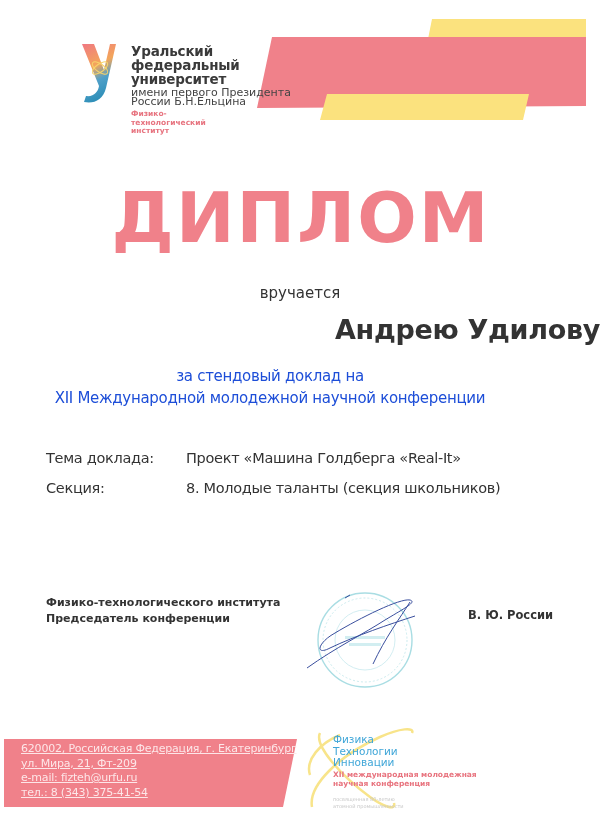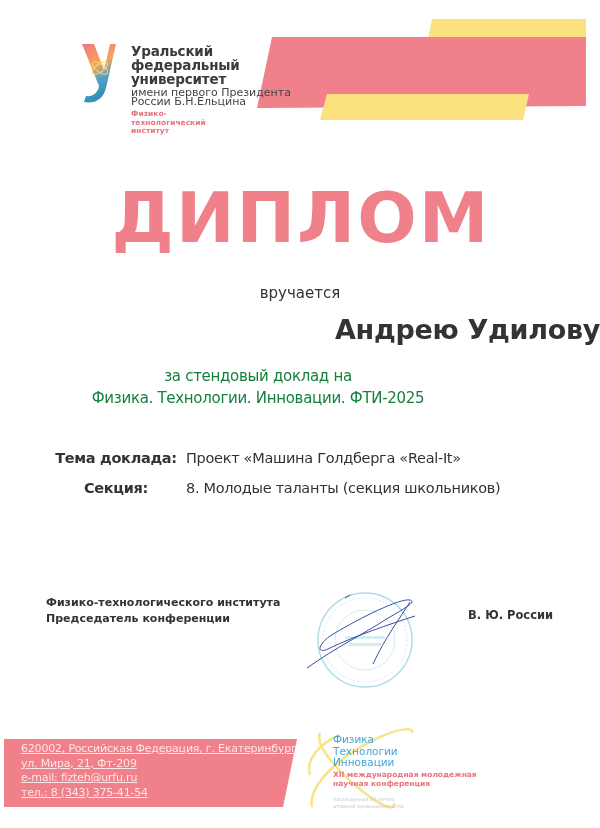--- a/index.html
+++ b/index.html
@@ -11,25 +11,25 @@
   
   .logo-mark { left: 80px; top: 42px; width: 38px; height: 64px; }
   .uni-name { left: 131px; top: 44px; font-size: 13.5px; font-weight: bold; line-height: 14px; color: #3a3a3a; letter-spacing: -0.2px; }
   .uni-sub { left: 131px; top: 88px; font-size: 11px; line-height: 9px; color: #444; }
   .inst-name { left: 131px; top: 110px; font-size: 7.5px; line-height: 8.5px; color: #e7737f; font-weight: bold; }
 
   .title { left: 1px; width: 600px; top: 178px; text-align: center; font-size: 70px; font-weight: bold;
            color: #f0818a; letter-spacing: 2px; line-height: 80px; font-family: "DejaVu Sans", sans-serif; }
   .awarded { left: 0; width: 600px; top: 284px; text-align: center; font-size: 15px; color: #333; }
   .recipient { left: 0; width: 600px; top: 314px; text-align: right; font-size: 27px; font-weight: bold; color: #333; letter-spacing: -0.3px; }
-  .desc { left: 4px; width: 508px; top: 365px; text-align: center; font-size: 15px; line-height: 22px; color: #15803d; letter-spacing: -0.3px; }
+  .desc { left: 16px; width: 508px; top: 365px; text-align: center; font-size: 15px; line-height: 22px; color: #1d4ed8; letter-spacing: -0.3px; }
   .desc div { white-space: nowrap; }
 
   .info-row { left: 46px; font-size: 14.5px; color: #333; white-space: nowrap; letter-spacing: -0.3px; }
-  .info-row .lbl { display: inline-block; width: 140px; font-weight: bold; text-align: center; }
+  .info-row .lbl { display: inline-block; width: 140px; font-weight: normal; }
   .row1 { top: 450px; }
   .row2 { top: 480px; }
 
   .signer { left: 46px; top: 595px; font-size: 11px; font-weight: bold; line-height: 16px; color: #333; }
   .signer-name { left: 468px; top: 608px; font-size: 11.5px; font-weight: bold; color: #333; }
   .stamp { left: 305px; top: 588px; width: 130px; height: 105px; }
 
   .footer-band { left: 0; top: 734px; width: 305px; height: 80px; }
   .footer-text { left: 21px; top: 742px; font-size: 11px; line-height: 14.5px; color: #fde6e8; letter-spacing: -0.2px; text-decoration: underline; }
 
@@ -76,21 +76,21 @@
   <div>институт</div>
 </div>
 
 <div class="abs title">ДИПЛОМ</div>
 
 <div class="abs awarded">вручается</div>
 <div class="abs recipient">Андрею Удилову</div>
 
 <div class="abs desc">
   <div>за стендовый доклад на</div>
-  <div>Физика. Технологии. Инновации. ФТИ-2025</div>
+  <div>XII Международной молодежной научной конференции</div>
 </div>
 
 <div class="abs info-row row1">
   <span class="lbl">Тема доклада:</span><span>Проект «Машина Голдберга «Real-It»</span>
 </div>
 <div class="abs info-row row2">
   <span class="lbl">Секция:</span><span>8. Молодые таланты (секция школьников)</span>
 </div>
 
 <div class="abs signer">

